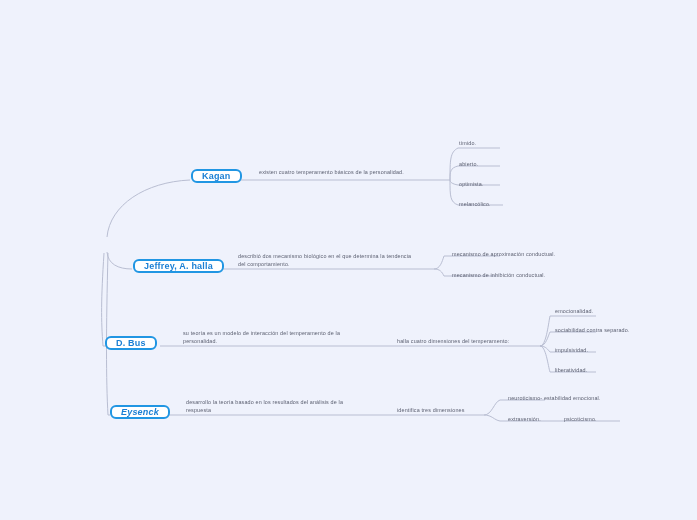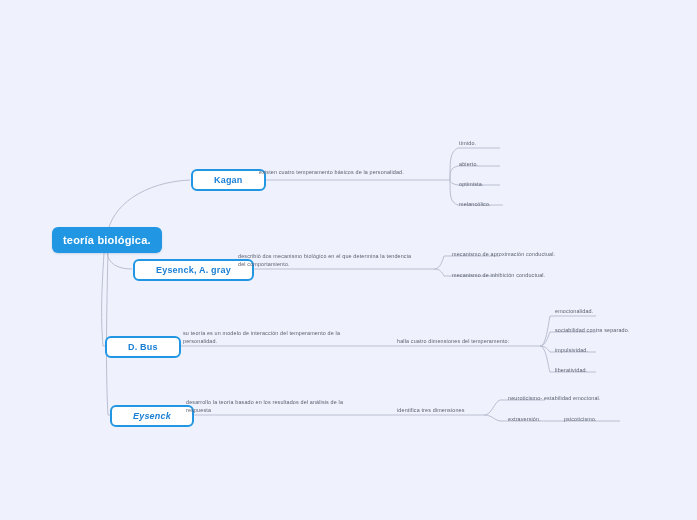--- a/index.html
+++ b/index.html
@@ -47,22 +47,22 @@
     padding: 0 11px;
     height: 26px;
     box-shadow: 0 1px 2px rgba(40,80,140,0.18);
   }
   .node-main {
     background: #ffffff;
     color: #1a7fd4;
     font-weight: bold;
     font-size: 9px;
     border: 2px solid #2196e3;
-    padding: 0 21px;
-    height: 22px;
+    padding: 0 9px;
+    height: 14px;
   }
   .edge-label {
     position: absolute;
     color: #5b5f70;
     font-size: 5.4px;
     line-height: 8px;
     letter-spacing: 0.15px;
     white-space: normal;
   }
   .leaf-label {
@@ -107,35 +107,32 @@
     <path d="M540 346 C 546 346, 548 326, 550 316 L 596 316" fill="none" stroke="#b9bed2" stroke-width="1"></path>
     <path d="M540 346 C 546 346, 548 336, 550 332 L 596 332" fill="none" stroke="#b9bed2" stroke-width="1"></path>
     <path d="M540 346 C 546 346, 548 350, 550 352 L 596 352" fill="none" stroke="#b9bed2" stroke-width="1"></path>
     <path d="M540 346 C 546 346, 548 366, 550 372 L 596 372" fill="none" stroke="#b9bed2" stroke-width="1"></path>
 
     <line x1="157" y1="415" x2="484" y2="415" stroke="#b9bed2" stroke-width="1"></line>
     <path d="M484 415 C 492 415, 494 402, 500 400 L 545 400" fill="none" stroke="#b9bed2" stroke-width="1"></path>
     <path d="M484 415 C 492 415, 494 420, 500 421 L 620 421" fill="none" stroke="#b9bed2" stroke-width="1"></path>
   </svg>
 
-  <div class="node node-root" style="left:52px; top:227px;">
-    <span>teoría biológica.</span>
-  </div>
 
   <div class="node node-main" style="left:191px; top:169px;">
     <span>Kagan</span>
   </div>
   <div class="edge-label" style="left:259px; top:168px; width:190px;">existen cuatro temperamento básicos de la personalidad.</div>
   <div class="leaf-label" style="left:459px; top:139px;">tímido.</div>
   <div class="leaf-label" style="left:459px; top:160px;">abierto.</div>
   <div class="leaf-label" style="left:459px; top:180px;">optimista.</div>
   <div class="leaf-label" style="left:459px; top:200px;">melancólico.</div>
 
   <div class="node node-main" style="left:133px; top:259px;">
-    <span>Eysenck, A. gray</span>
+    <span>Jeffrey, A. halla</span>
   </div>
   <div class="edge-label" style="left:238px; top:252px; width:175px;">describió dos mecanismo biológico en el que determina la tendencia del comportamiento.</div>
   <div class="leaf-label" style="left:452px; top:250px;">mecanismo de aproximación conductual.</div>
   <div class="leaf-label" style="left:452px; top:271px;">mecanismo de inhibición conductual.</div>
 
   <div class="node node-main" style="left:105px; top:336px;">
     <span>D. Bus</span>
   </div>
   <div class="edge-label" style="left:183px; top:329px; width:185px;">su teoría es un modelo de interacción del temperamento de la personalidad.</div>
   <div class="edge-label" style="left:397px; top:337px; width:150px;">halla cuatro dimensiones del temperamento:</div>

